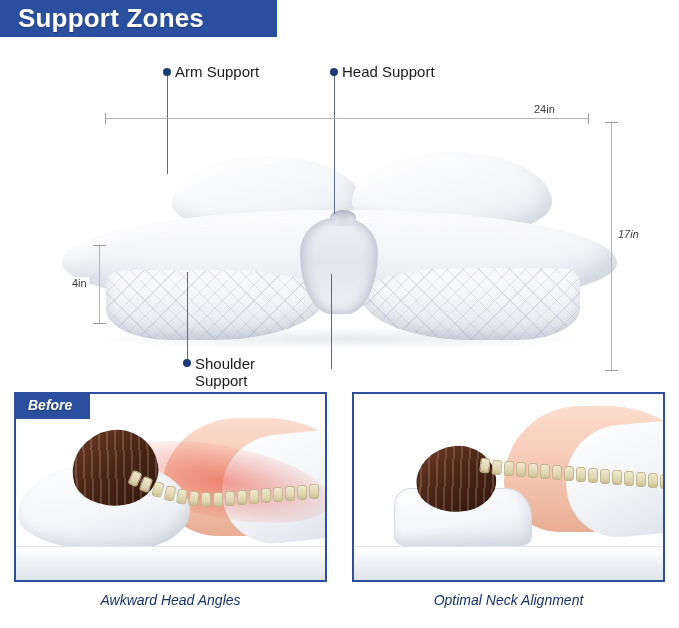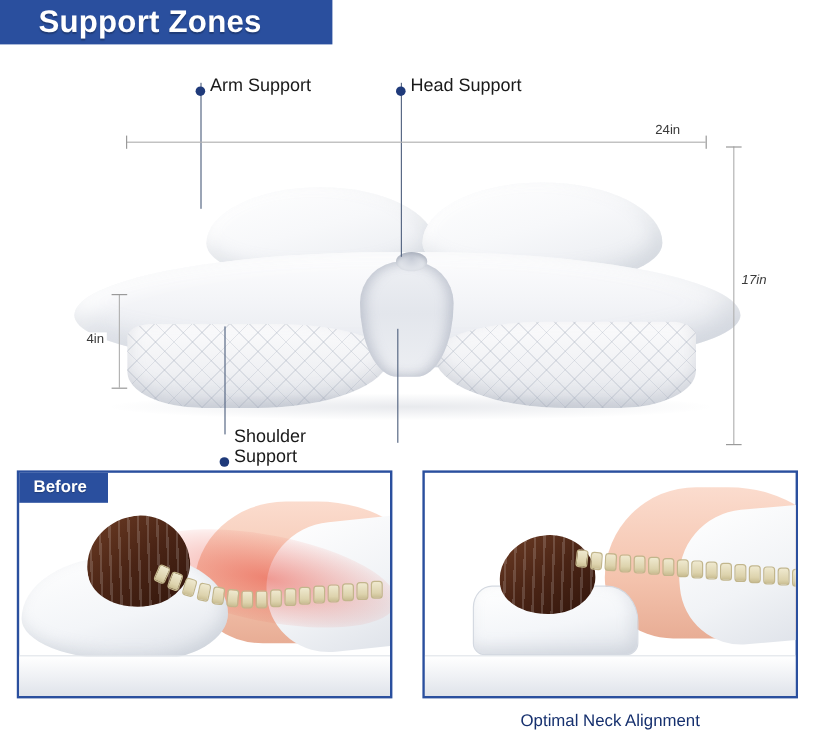--- a/index.html
+++ b/index.html
@@ -12,29 +12,29 @@
   }
 
   
   #title-banner{
     position:absolute; left:0; top:0; width:277px; height:37px;
     background:#2a4f9e;
     display:flex; align-items:center;
   }
   #title-banner .inner{
     color:#ffffff; font-size:26px; font-weight:bold;
-    letter-spacing:.2px; padding-left:32px;
+    letter-spacing:.2px; padding-left:18px;
     text-shadow:0 1px 1px rgba(0,0,0,.25);
   }
 
   
   #hero{ position:absolute; left:0; top:37px; width:679px; height:352px; }
 
   
-  .callout{ position:absolute; display:flex; align-items:flex-end; }
+  .callout{ position:absolute; display:flex; align-items:flex-start; }
   .callout .dot{
     width:8px; height:8px; border-radius:50%;
     background:#1f3a7a; flex:0 0 auto; margin-top:5px;
   }
   .callout .txt{
     font-size:15px; color:#1a1a1a; line-height:17px;
     margin-left:4px; white-space:pre-line;
   }
   .callout.below .dot{ margin-top:4px; }
 
@@ -92,21 +92,21 @@
     border-radius:50%;
     box-shadow:inset 0 2px 4px rgba(120,130,148,.55);
   }
   #ground-shadow{
     left:30px; top:196px; width:500px; height:22px;
     background:radial-gradient(ellipse at 50% 50%,rgba(150,158,174,.22) 0%,rgba(255,255,255,0) 72%);
     border-radius:50%;
   }
 
   
-  #compare{ position:absolute; left:0; top:392px; width:568px; height:236px; }
+  #compare{ position:absolute; left:0; top:392px; width:568px; height:236px;font-style:italic; }
   .panel{
     position:absolute; top:0; width:313px; height:190px;
     border:2px solid #2a4f9e; background:#ffffff; overflow:hidden;
   }
   #panel-before{ left:14px; }
   #panel-after{ left:352px; }
   .badge{
     position:absolute; left:-2px; top:-2px; z-index:6;
     background:#2a4f9e; color:#fff; font-size:14px; font-weight:bold;
     padding:5px 18px 6px 14px; text-shadow:0 1px 1px rgba(0,0,0,.25);
@@ -198,21 +198,21 @@
 Support</span>
   </div>
   <div class="callout" style="left:330px; top:26px;">
     <span class="dot"></span>
     <span class="txt">Head Support</span>
   </div>
 
   <div class="dim-h" style="left:105px; top:81px; width:483px;"></div>
   <div class="tick-v" style="left:105px; top:76px;"></div>
   <div class="tick-v" style="left:588px; top:76px;"></div>
-  <div class="dim-label" style="left:544px; top:66px;">24in</div>
+  <div class="dim-label" style="left:532px; top:66px;">24in</div>
 
   <div class="dim-v" style="left:611px; top:85px; height:248px;"></div>
   <div class="tick-h" style="left:605px; top:85px;"></div>
   <div class="tick-h" style="left:605px; top:333px;"></div>
   <div class="dim-label" style="left:616px; top:191px;font-style:italic;">17in</div>
 
   <div class="dim-v" style="left:99px; top:208px; height:78px;"></div>
   <div class="tick-h" style="left:93px; top:208px;"></div>
   <div class="tick-h" style="left:93px; top:286px;"></div>
   <div class="dim-label" style="left:70px; top:240px;">4in</div>
@@ -242,20 +242,21 @@
         <div class="vert" style="left:119px; top:33px;"></div>
         <div class="vert" style="left:131px; top:32px;"></div>
         <div class="vert" style="left:143px; top:31px;"></div>
         <div class="vert" style="left:155px; top:30px;"></div>
         <div class="vert" style="left:167px; top:29px;"></div>
         <div class="vert" style="left:179px; top:28px;"></div>
       </div>
       <div class="mattress"></div>
     </div>
   </div>
+  <div class="caption" id="cap-before">Awkward Head Angles</div>
 
   <div class="panel" id="panel-after">
     <div class="scene">
       <div class="torso" style="left:150px; top:12px; width:190px; height:126px;"></div>
       <div class="sheet" style="left:212px; top:30px; width:128px; height:112px; border-radius:44% 14% 20% 40%/50% 18% 28% 46%; transform:rotate(-5deg);"></div>
       <div class="contour-pillow" style="left:40px; top:94px; width:138px; height:58px;"></div>
       <div class="head" style="left:62px; top:52px; width:80px; height:66px; transform:rotate(-6deg);"></div>
       <div class="spine" style="left:126px; top:58px;">
         <div class="vert" style="left:0px;   top:6px;  transform:rotate(6deg);"></div>
         <div class="vert" style="left:12px;  top:8px;  transform:rotate(4deg);"></div>

